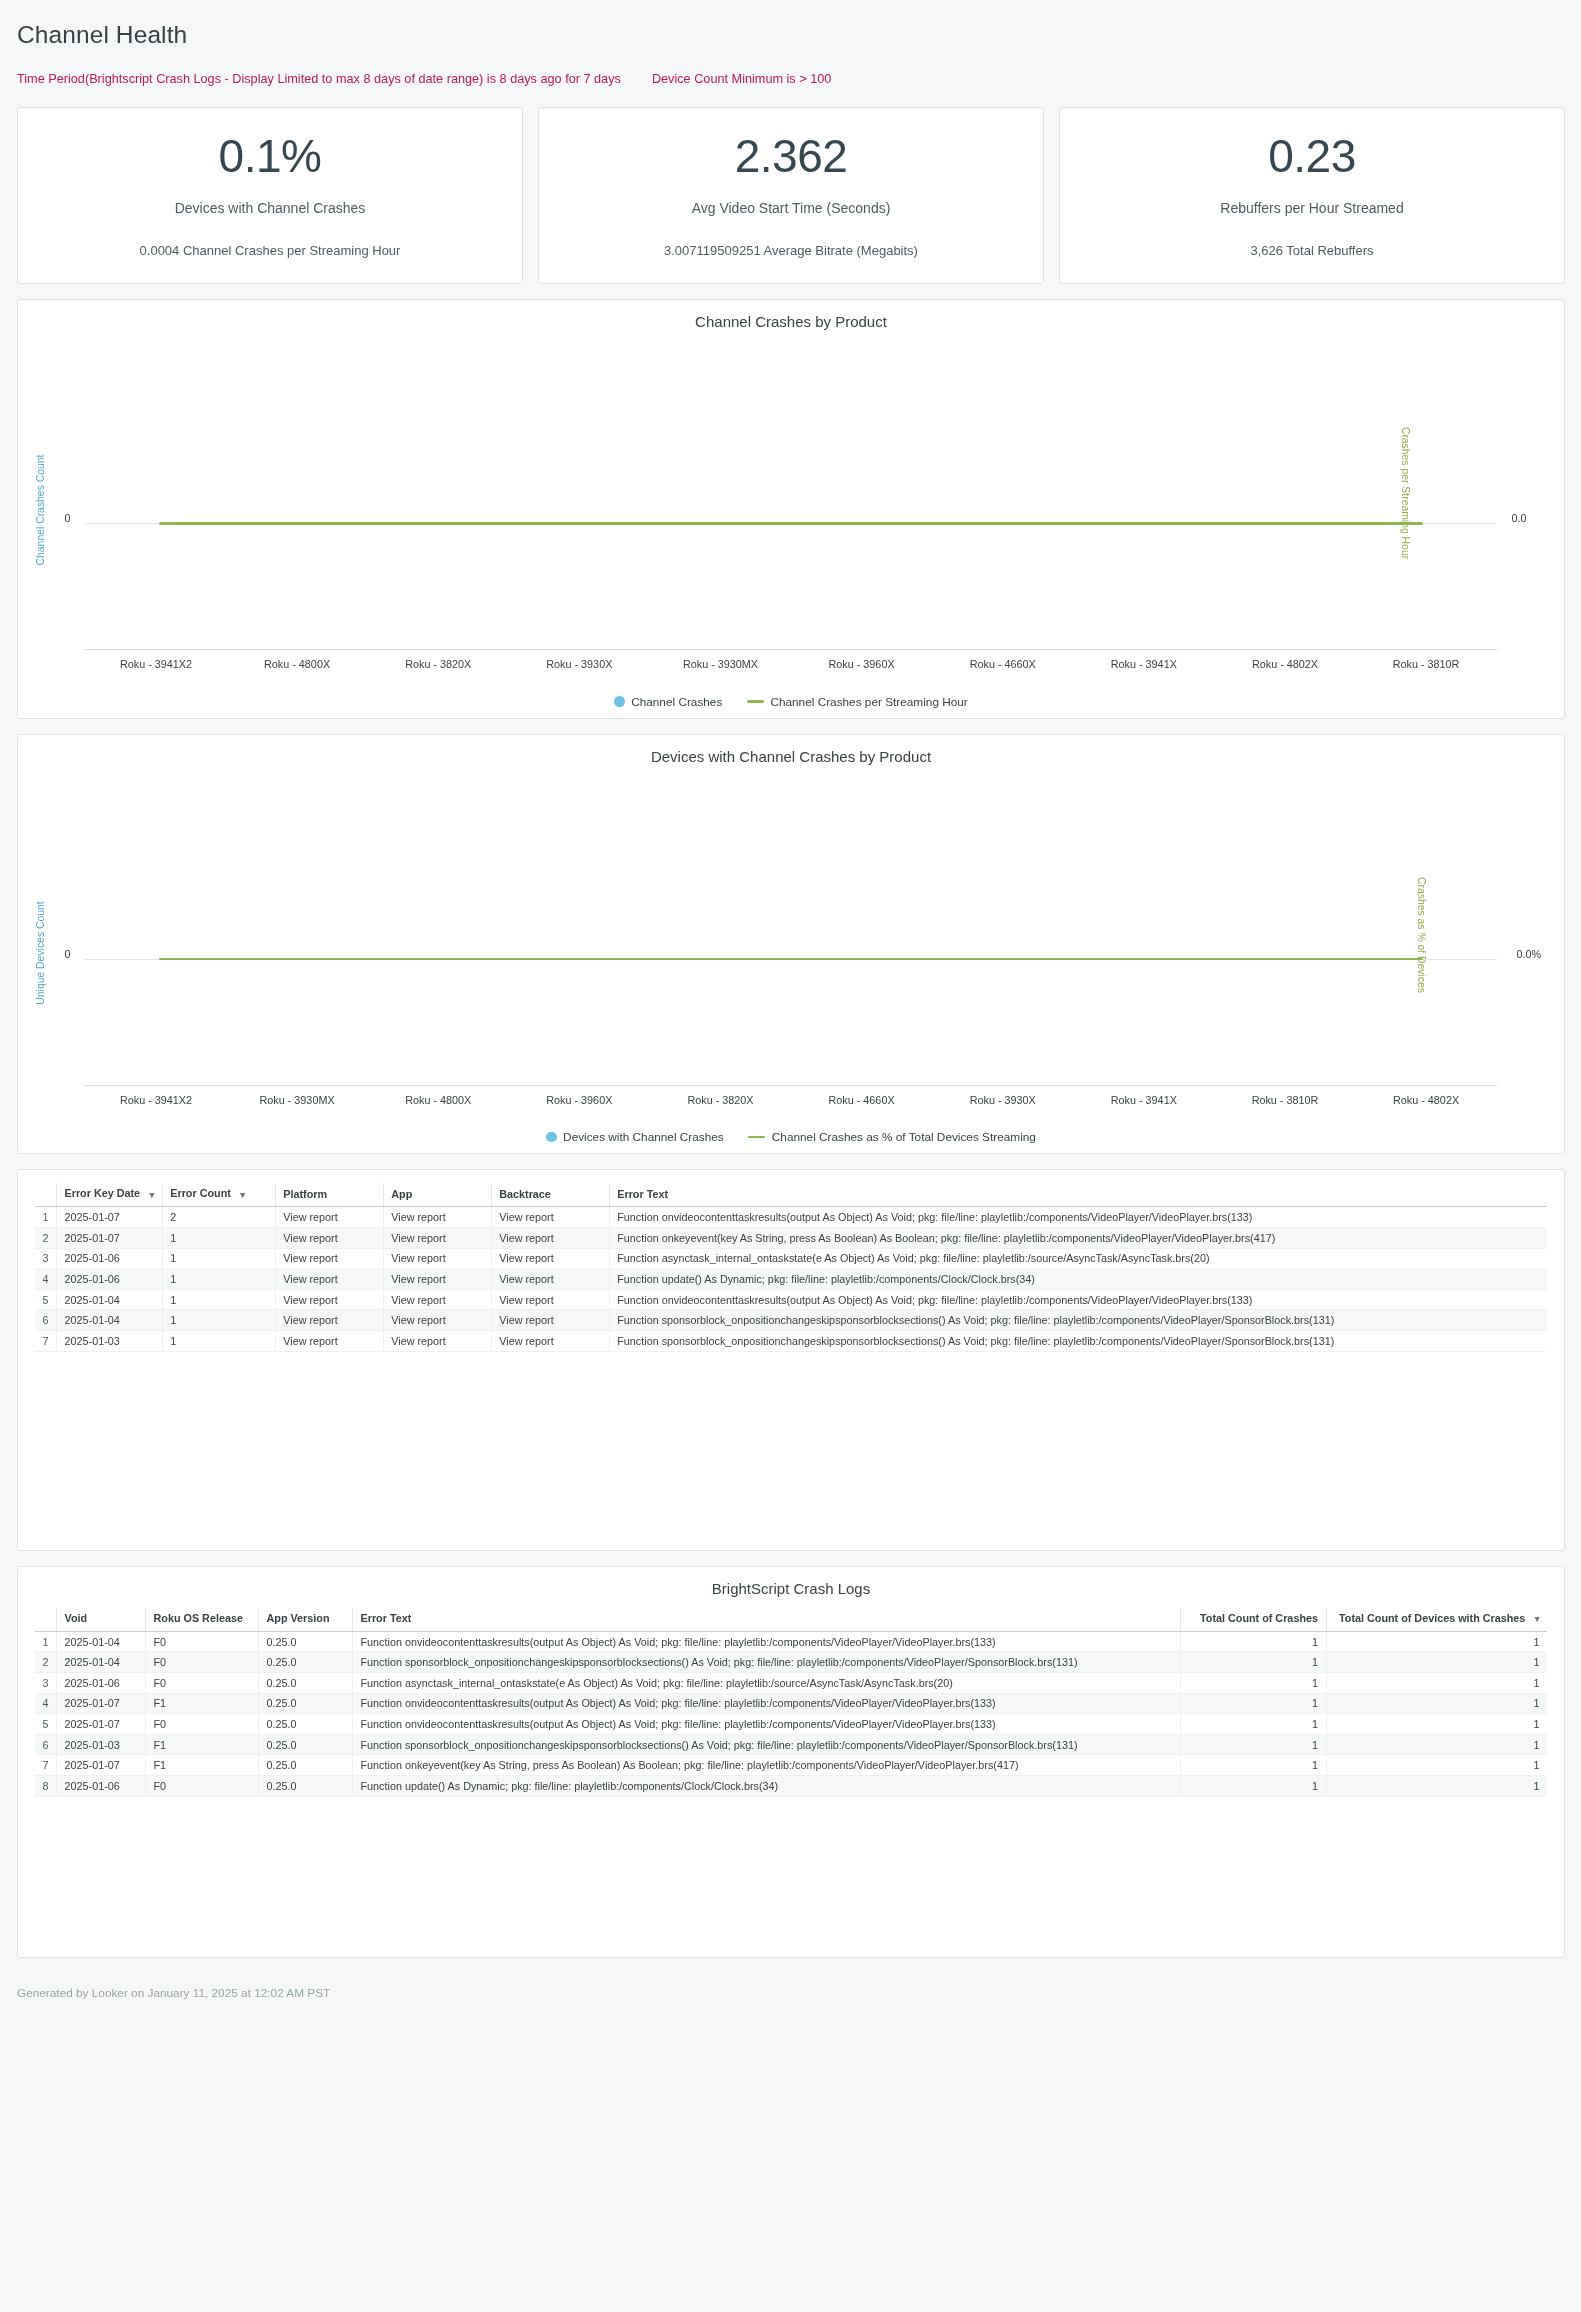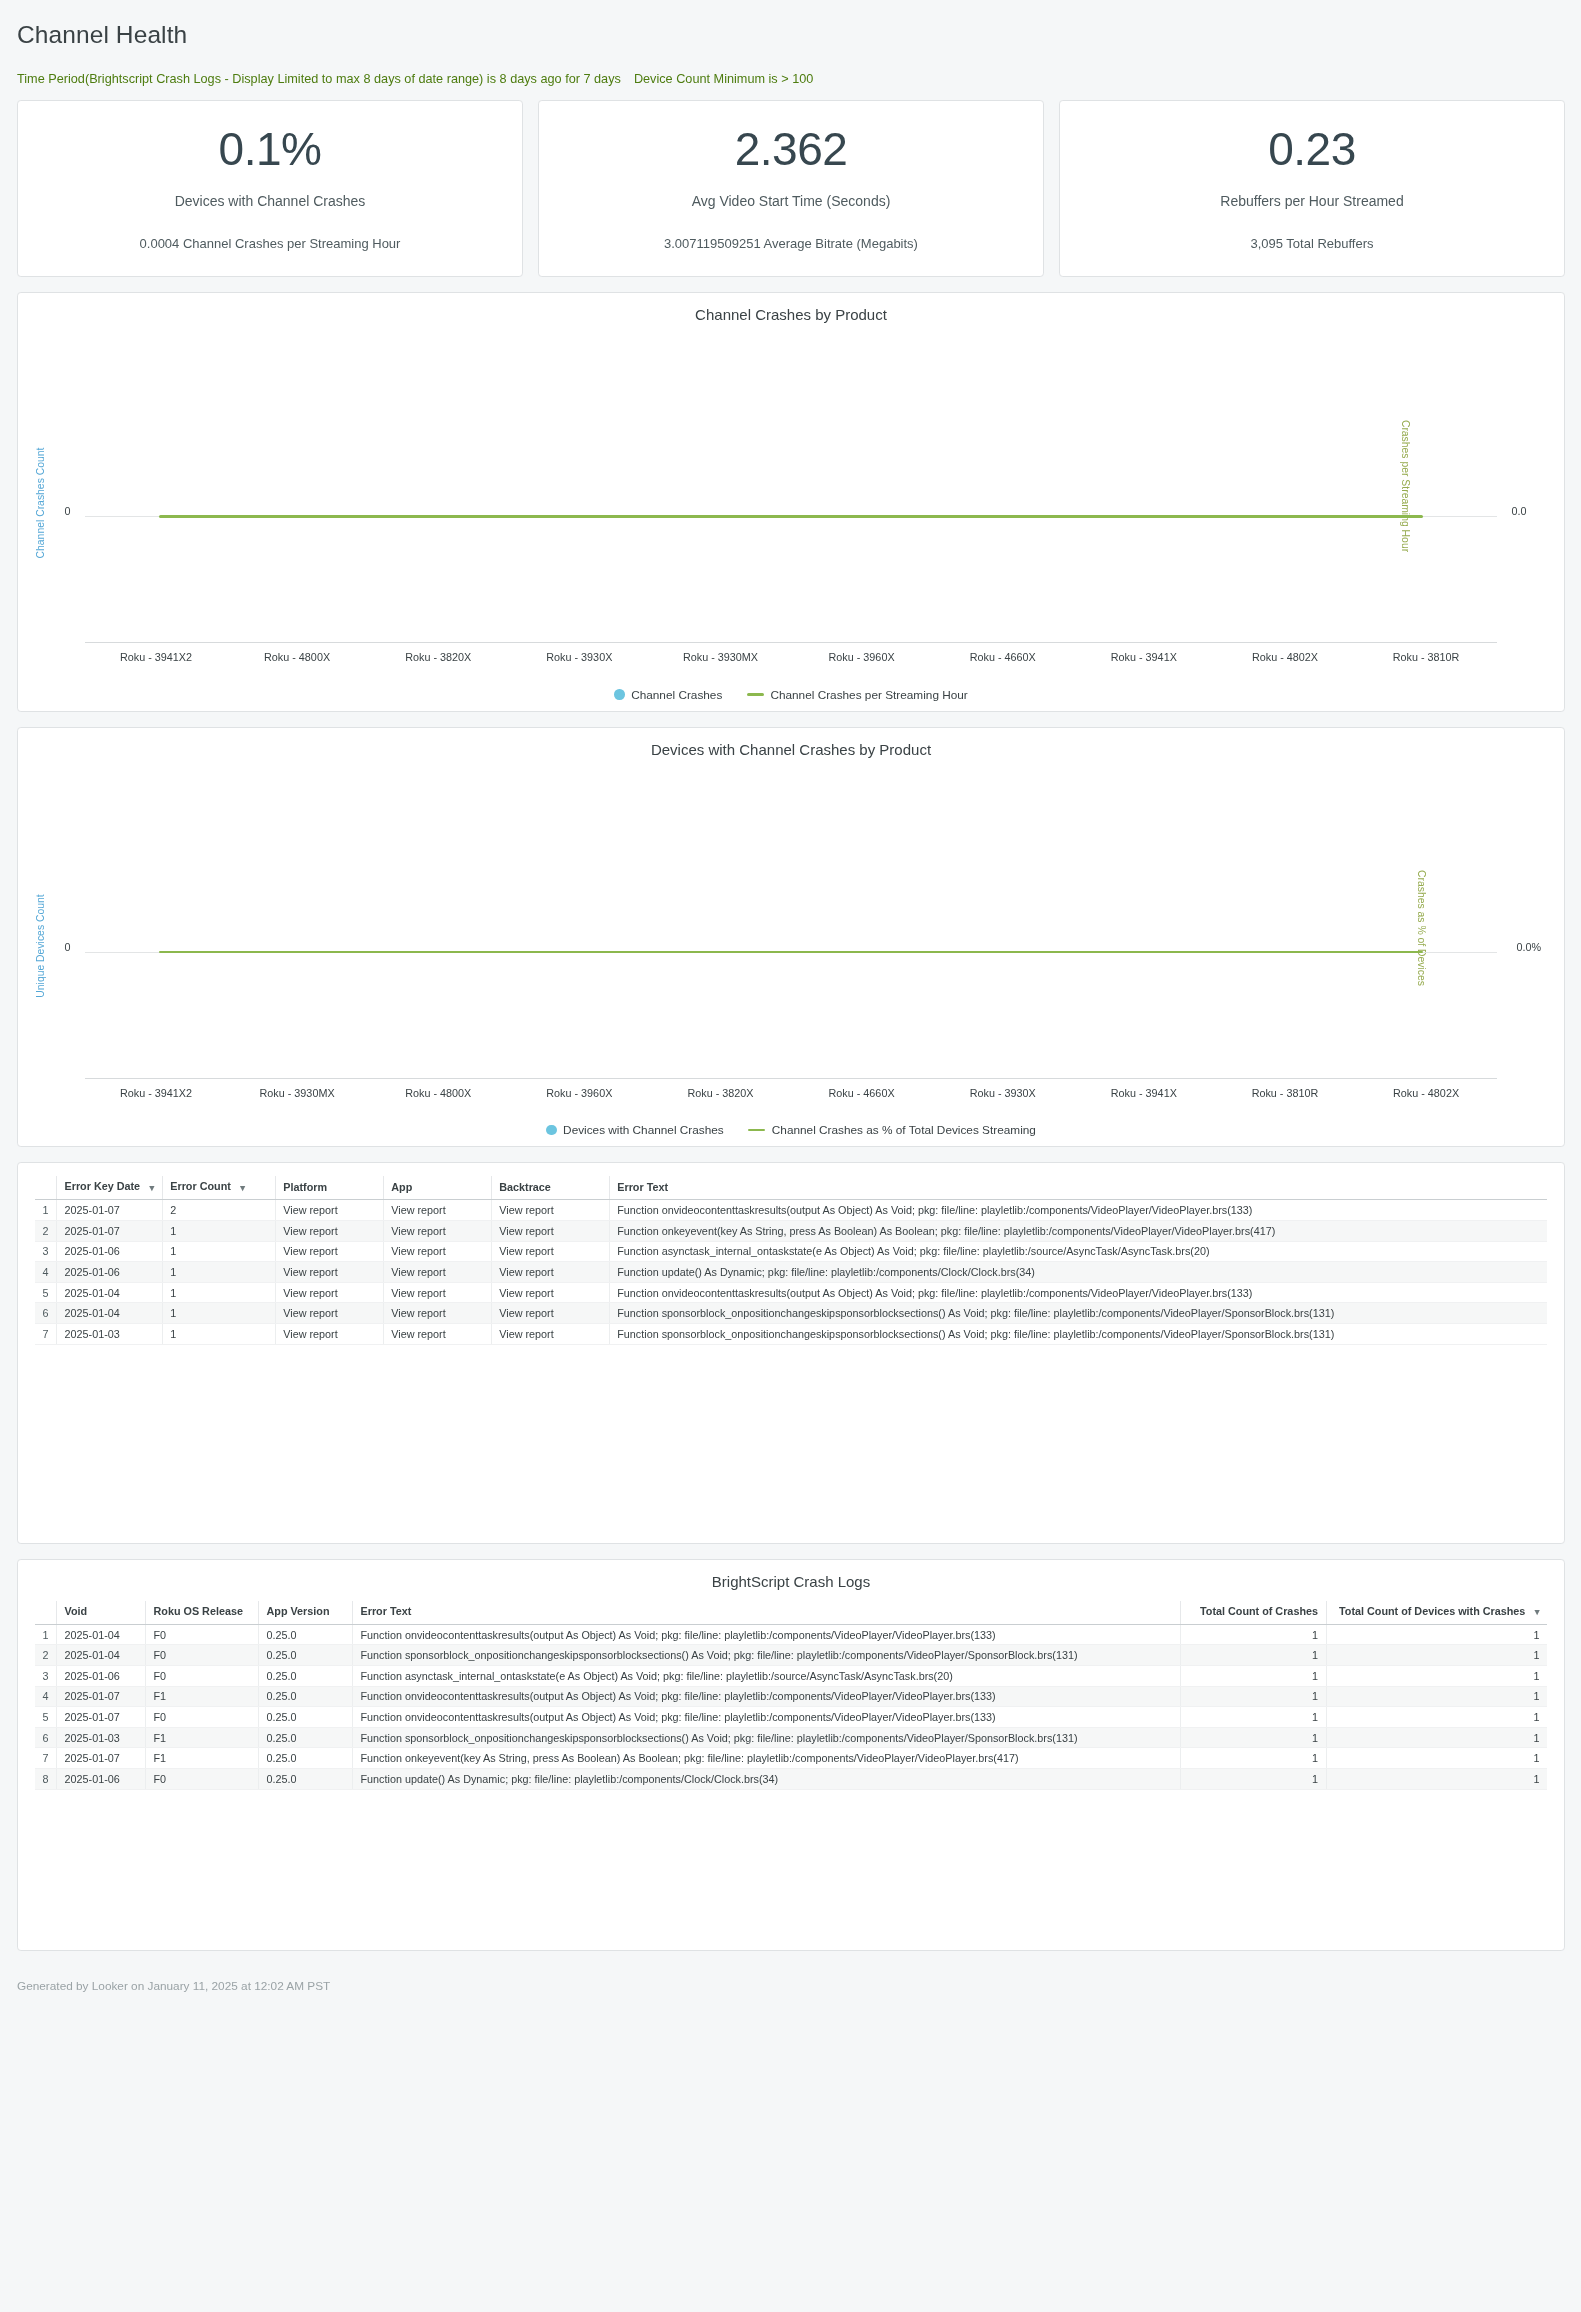--- a/index.html
+++ b/index.html
@@ -17,24 +17,24 @@
   .page-header { padding: 21px 17px 0 17px; }
   .page-title {
     font-size: 24.5px;
     font-weight: 400;
     color: #3a4245;
     margin: 0 0 22.6px 0;
     letter-spacing: 0.1px;
   }
   .filter-bar {
     font-size: 12.7px;
-    color: #4d7c0f;
-    margin-bottom: 14px;
+    color: #be185d;
+    margin-bottom: 21px;
     display: flex;
-    gap: 13px;
+    gap: 31px;
   }
 
   
   .tile-row {
     display: flex;
     gap: 15px;
     padding: 0 17px;
     margin-bottom: 15px;
   }
   .card {
@@ -250,21 +250,21 @@
 
   <div class="card kpi-tile">
     <div class="kpi-value">2.362</div>
     <div class="kpi-label">Avg Video Start Time (Seconds)</div>
     <div class="kpi-sub">3.007119509251 Average Bitrate (Megabits)</div>
   </div>
 
   <div class="card kpi-tile">
     <div class="kpi-value">0.23</div>
     <div class="kpi-label">Rebuffers per Hour Streamed</div>
-    <div class="kpi-sub">3,095 Total Rebuffers</div>
+    <div class="kpi-sub">3,626 Total Rebuffers</div>
   </div>
 
 </div>
 
 <div class="card chart-card">
   <div class="chart-title">Channel Crashes by Product</div>
   <div class="plot plot-c1">
     <div class="axis-title left y-left-title" style="top:50%;">Channel Crashes Count</div>
     <div class="axis-title right y-right-title" style="top:45%;">Crashes per Streaming Hour</div>
 

